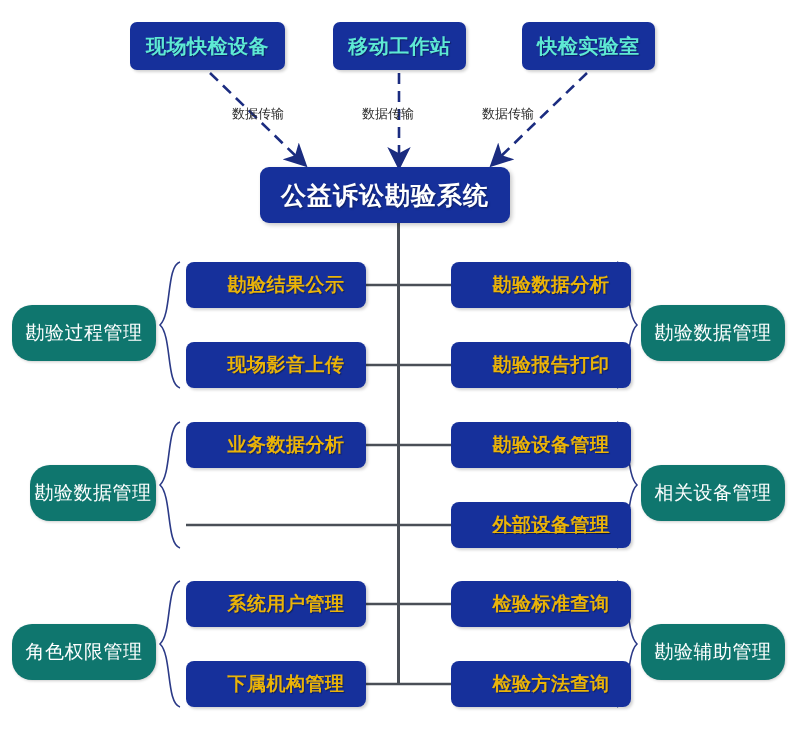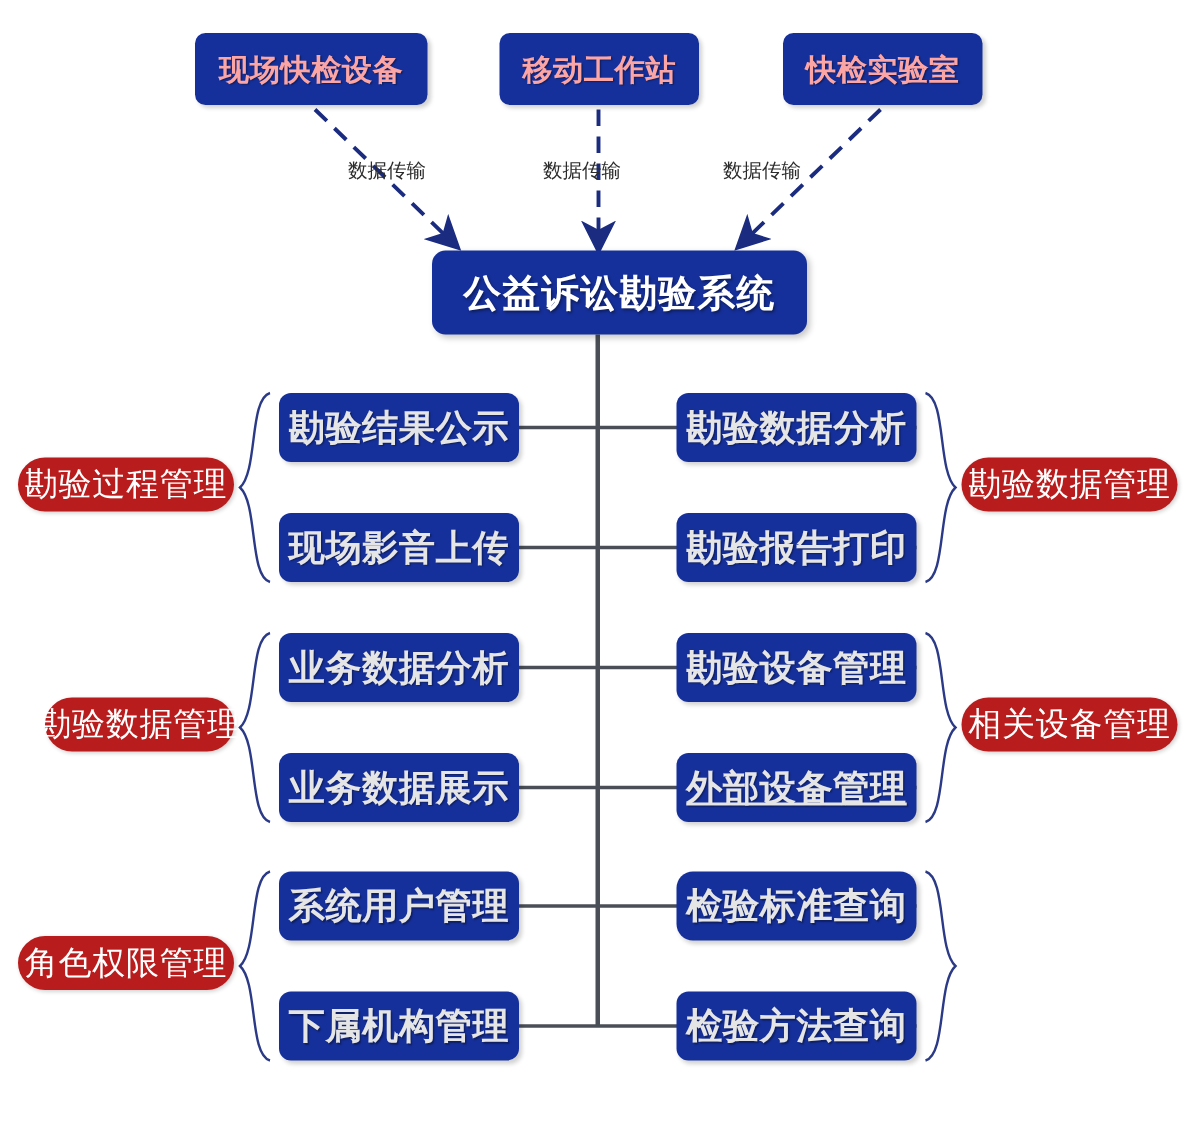--- a/index.html
+++ b/index.html
@@ -23,37 +23,37 @@
     top: 0;
     width: 798px;
     height: 751px;
     pointer-events: none;
   }
 
   
   .src-box {
     position: absolute;
     background: #16309B;
-    color: #fca5a5;
+    color: #5eead4;
     border-radius: 7px;
     display: flex;
     align-items: center;
     justify-content: center;
     font-weight: bold;
     font-size: 20px;
     letter-spacing: 0.5px;
     text-shadow: 1px 1px 1px rgba(0,0,0,0.35);
     box-shadow: 2px 2px 3px rgba(0,0,0,0.18);
     white-space: nowrap;
   }
 
   
   #system-box {
     position: absolute;
-    left: 288px;
+    left: 260px;
     top: 167px;
     width: 250px;
     height: 56px;
     background: #16309B;
     color: #ffffff;
     border-radius: 9px;
     display: flex;
     align-items: center;
     justify-content: center;
     font-weight: bold;
@@ -63,45 +63,46 @@
     box-shadow: 2px 2px 4px rgba(0,0,0,0.22);
     white-space: nowrap;
   }
 
   
   .mod-box {
     position: absolute;
     width: 160px;
     height: 46px;
     background: #16309B;
-    color: #e5e5e5;
+    color: #eab308;
     border-radius: 8px;
     display: flex;
     align-items: center;
     justify-content: center;
     font-weight: bold;
-    font-size: 24px;
+    font-size: 19px;
     letter-spacing: 0.5px;
     text-shadow: 1px 1px 1px rgba(0,0,0,0.35);
     box-shadow: 2px 2px 3px rgba(0,0,0,0.18);
     white-space: nowrap;
+    padding-left: 20px;
   }
 
   
   .pill {
     position: absolute;
-    height: 36px;
-    background: #b91c1c;
+    height: 56px;
+    background: #0f766e;
     color: #ffffff;
     border-radius: 20px;
     display: flex;
     align-items: center;
     justify-content: center;
     font-weight: normal;
-    font-size: 22px;
+    font-size: 19px;
     letter-spacing: 0.5px;
     box-shadow: 1px 1px 3px rgba(0,0,0,0.2);
     white-space: nowrap;
   }
 
   
   .link-label {
     position: absolute;
     font-size: 13px;
     color: #2b2b2b;
@@ -164,26 +165,26 @@
   <div class="pill" style="left:12px; top:305px; width:144px;">勘验过程管理</div>
   <div class="mod-box" style="left:186px; top:262px;">勘验结果公示</div>
   <div class="mod-box" style="left:186px; top:342px;">现场影音上传</div>
 
   <div class="mod-box" style="left:451px; top:262px;">勘验数据分析</div>
   <div class="mod-box" style="left:451px; top:342px;">勘验报告打印</div>
   <div class="pill" style="left:641px; top:305px; width:144px;">勘验数据管理</div>
 
   <div class="pill" style="left:30px; top:465px; width:126px;">勘验数据管理</div>
   <div class="mod-box" style="left:186px; top:422px;">业务数据分析</div>
-  <div class="mod-box" style="left:186px; top:502px;">业务数据展示</div>
 
   <div class="mod-box" style="left:451px; top:422px;">勘验设备管理</div>
   <div class="mod-box" style="left:451px; top:502px;text-decoration:underline;">外部设备管理</div>
   <div class="pill" style="left:641px; top:465px; width:144px;">相关设备管理</div>
 
   <div class="pill" style="left:12px; top:624px; width:144px;">角色权限管理</div>
   <div class="mod-box" style="left:186px; top:581px;">系统用户管理</div>
   <div class="mod-box" style="left:186px; top:661px;">下属机构管理</div>
 
   <div class="mod-box" style="left:451px; top:581px;border-radius:11px;">检验标准查询</div>
   <div class="mod-box" style="left:451px; top:661px;">检验方法查询</div>
+  <div class="pill" style="left:641px; top:624px; width:144px;">勘验辅助管理</div>
 
 </div>
 
 </body></html>

